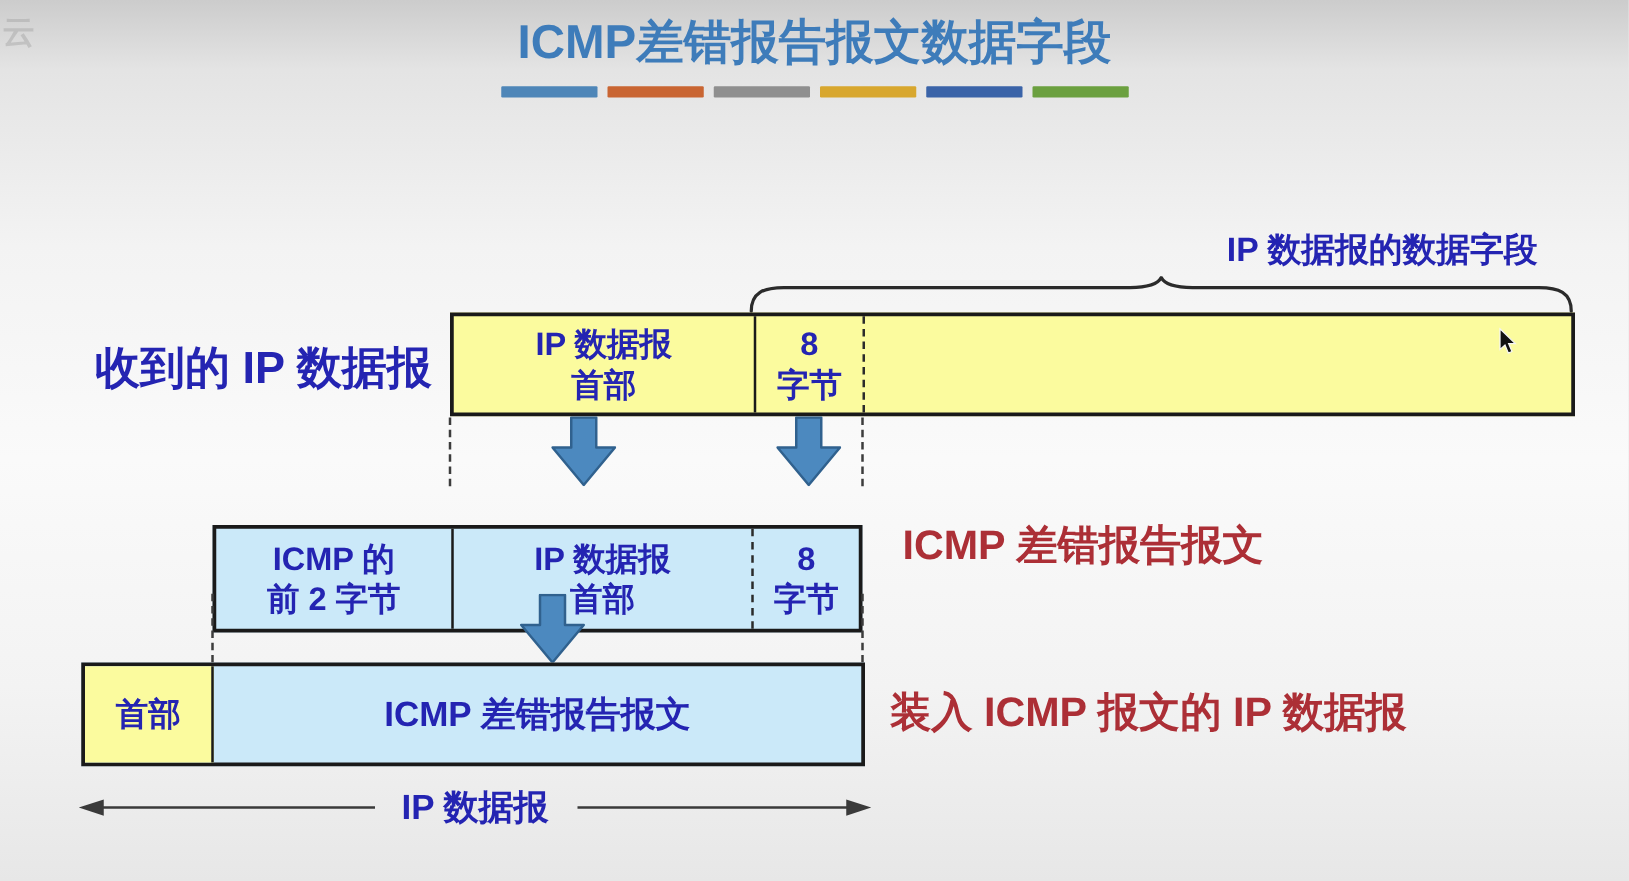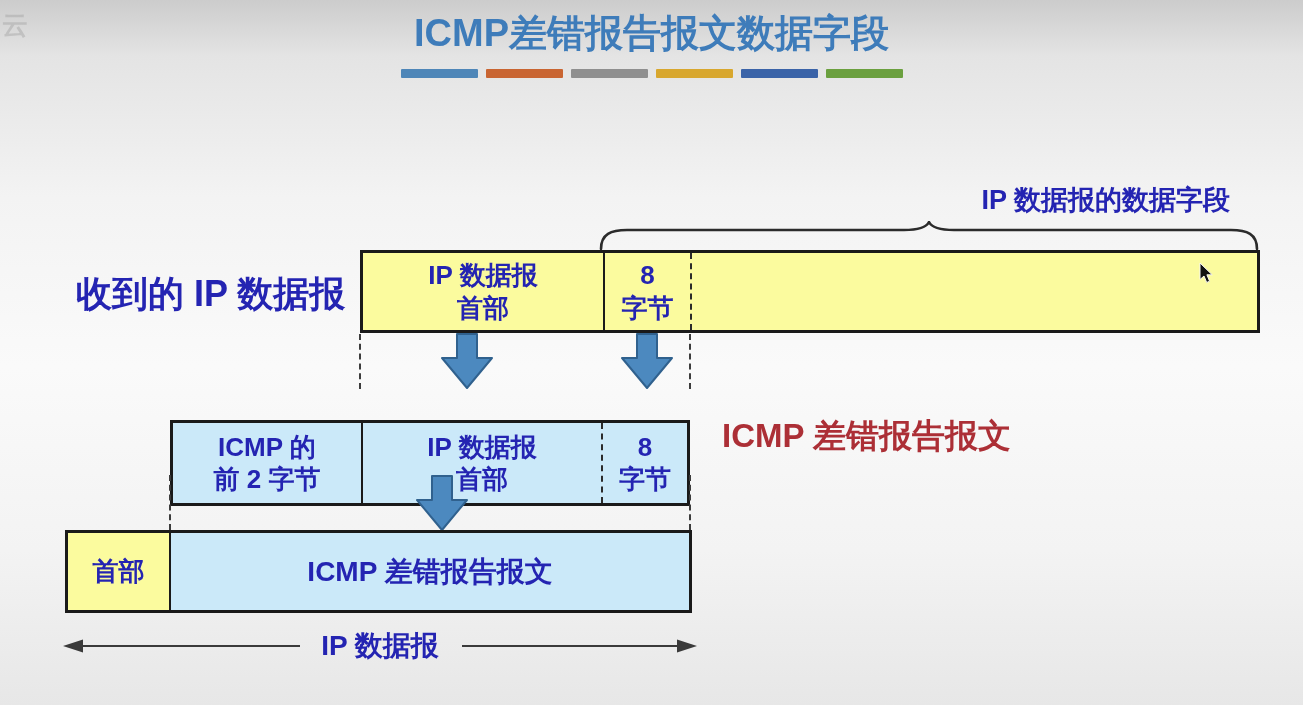--- a/index.html
+++ b/index.html
@@ -156,20 +156,21 @@
   </svg>
 
   <div class="abs proto-box" style="left:65px;top:530px;width:627px;height:83px;background:var(--box-blue);">
     <div class="cell div-solid" style="width:103px;background:var(--box-yellow);">
       <span>首部</span>
     </div>
     <div class="cell" style="flex:1;font-size:28px;">
       <span>ICMP 差错报告报文</span>
     </div>
   </div>
+  <div class="abs red-label" style="left:712px;top:548px;">装入 ICMP 报文的 IP 数据报</div>
 
   <svg class="abs span-arrow" style="left:58px;top:635px;" width="644" height="22" viewBox="0 0 644 22">
     <polygon points="5,11 25,4.5 25,17.5"></polygon>
     <line x1="22" y1="11" x2="242" y2="11"></line>
     <line x1="404" y1="11" x2="622" y2="11"></line>
     <polygon points="639,11 619,4.5 619,17.5"></polygon>
   </svg>
   <div class="abs span-label">IP 数据报</div>
 
 </div>

